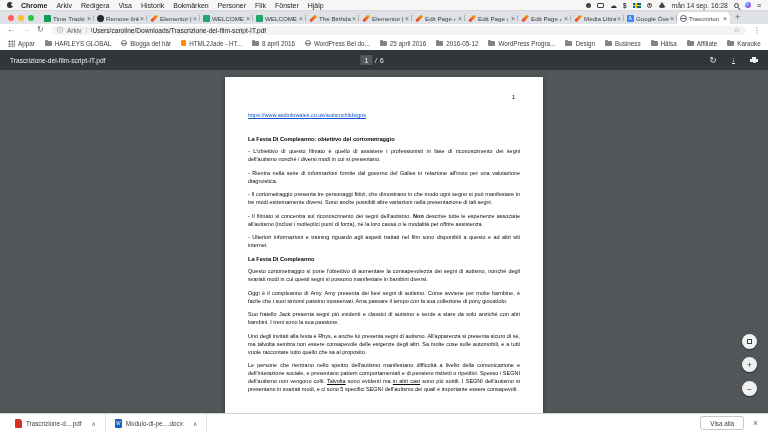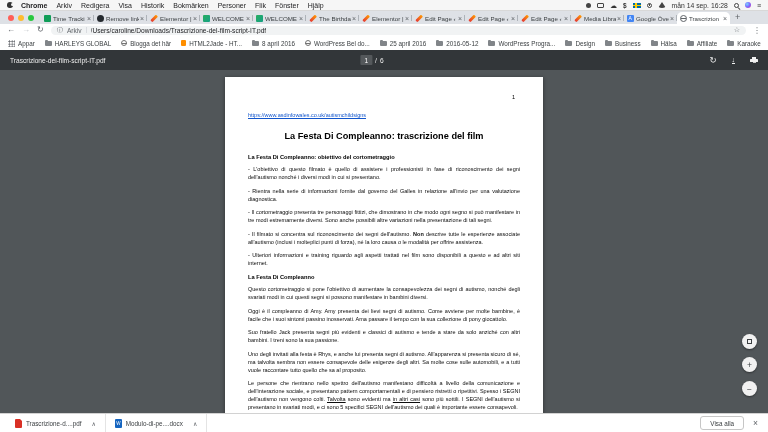--- a/index.html
+++ b/index.html
@@ -314,21 +314,20 @@
         <span class="p-out"></span>
       </span>
   </span>
 </div>
 
 <div class="pdf-canvas">
   <div class="pdf-page">
     <div class="page-inner">
       <span class="doc-pagenum">1</span>
       <a class="doc-url" href="#">https://www.asdinfowales.co.uk/autismchildsigns</a>
-      <div class="doc-title">La Festa Di Compleanno: trascrizione del film</div>
       <div>
           <div class="doc-h"><span>La Festa Di Compleanno: obiettivo del cortometraggio</span></div>
           <div class="doc-p"><span>- L'obiettivo di questo filmato è quello di assistere i professionisti in fase di riconoscimento dei segni dell'autismo nonché i diversi modi in cui si presentano.</span></div>
           <div class="doc-p"><span>- Rientra nella serie di informazioni fornite dal governo del Galles in relazione all'invio per una valutazione diagnostica.</span></div>
           <div class="doc-p"><span>- Il cortometraggio presenta tre personaggi fittizi, che dimostrano in che modo ogni segno si può manifestare in tre modi estremamente diversi. Sono anche possibili altre variazioni nella presentazione di tali segni.</span></div>
           <div class="doc-p"><span>- Il filmato si concentra sul riconoscimento dei segni dell'autismo. </span><span class="seg-b">Non</span><span> descrive tutte le esperienze associate all'autismo (inclusi i molteplici punti di forza), né la loro causa o le modalità per offrire assistenza.</span></div>
           <div class="doc-p"><span>- Ulteriori informazioni e training riguardo agli aspetti trattati nel film sono disponibili a questo e ad altri siti internet.</span></div>
           <div class="doc-h"><span>La Festa Di Compleanno</span></div>
           <div class="doc-p"><span>Questo cortometraggio si pone l'obiettivo di aumentare la consapevolezza dei segni di autismo, nonché degli svariati modi in cui questi segni si possono manifestare in bambini diversi.</span></div>
           <div class="doc-p"><span>Oggi è il compleanno di Amy. Amy presenta dei lievi segni di autismo. Come avviene per molte bambine, è facile che i suoi sintomi passino inosservati. Ama passare il tempo con la sua collezione di pony giocattolo.</span></div>

